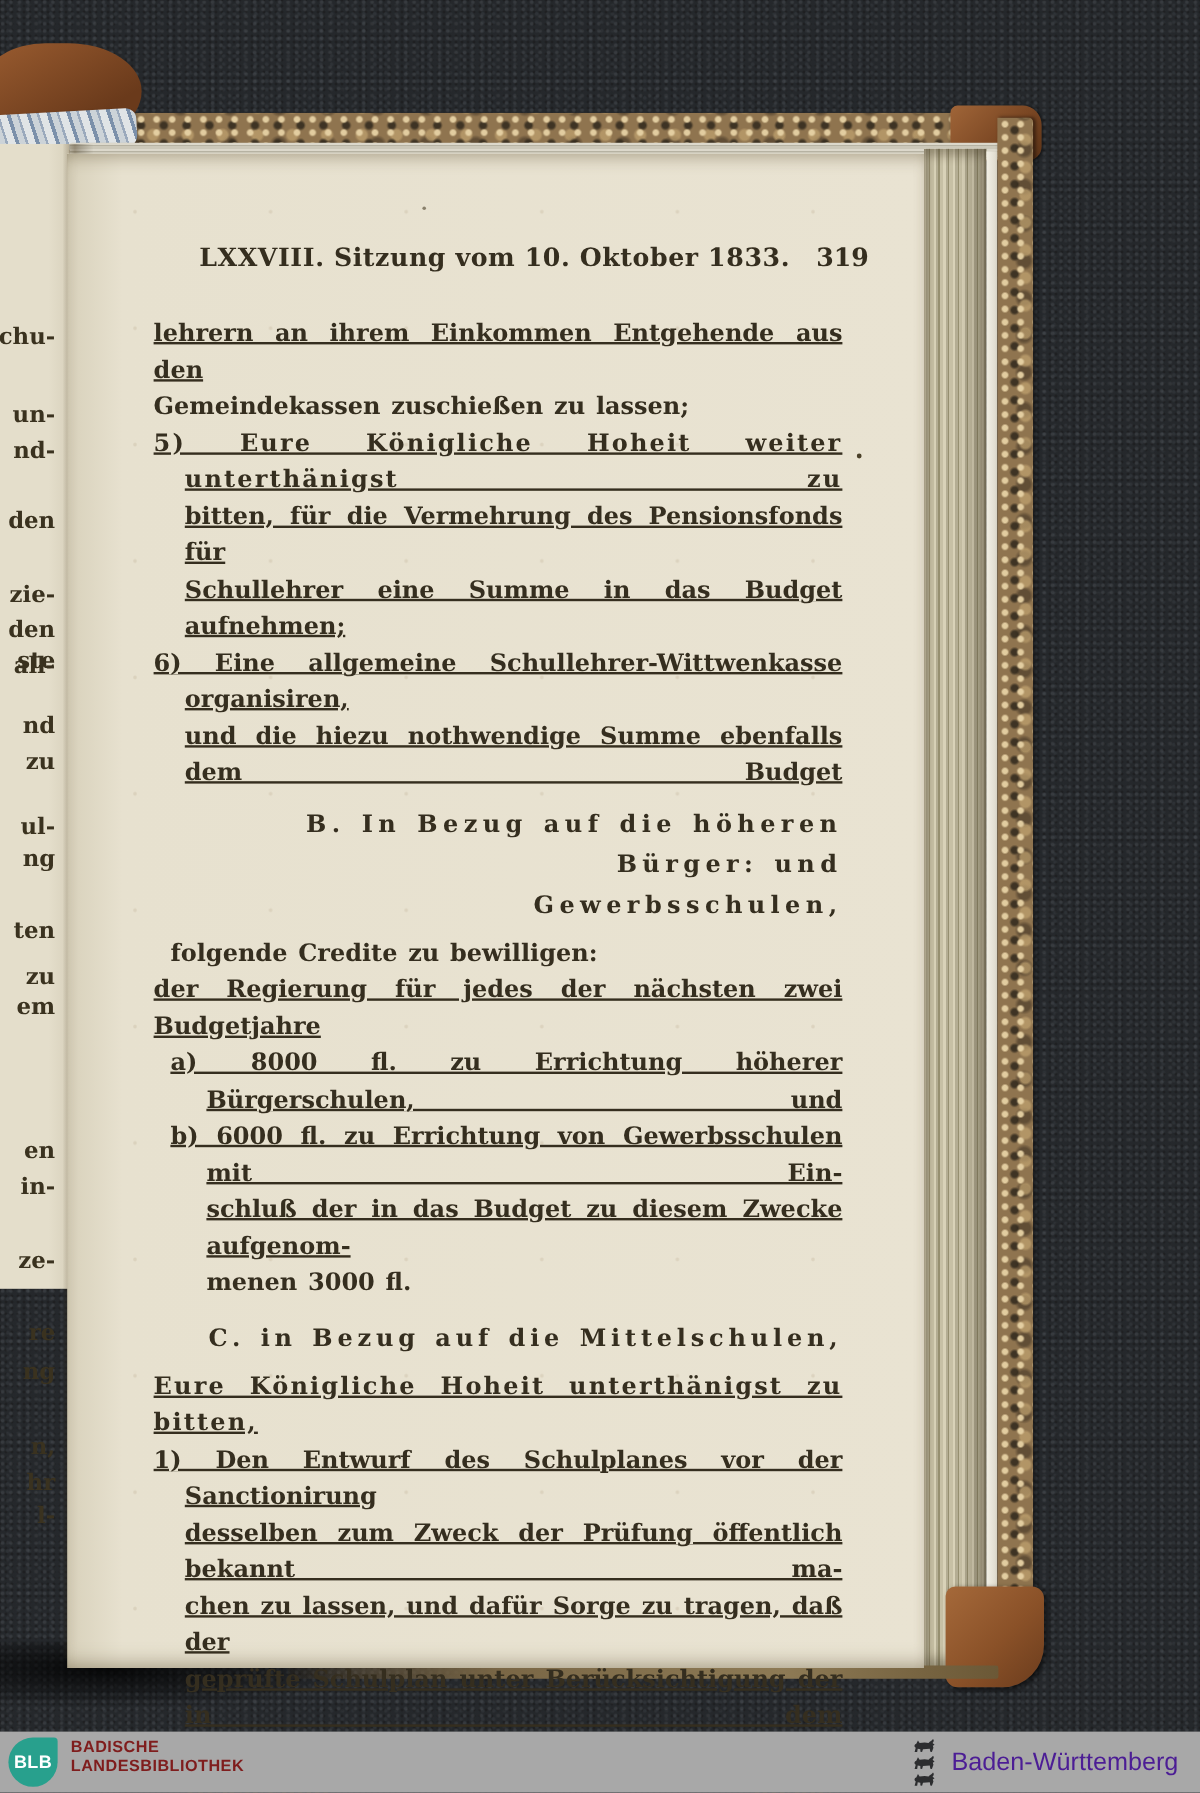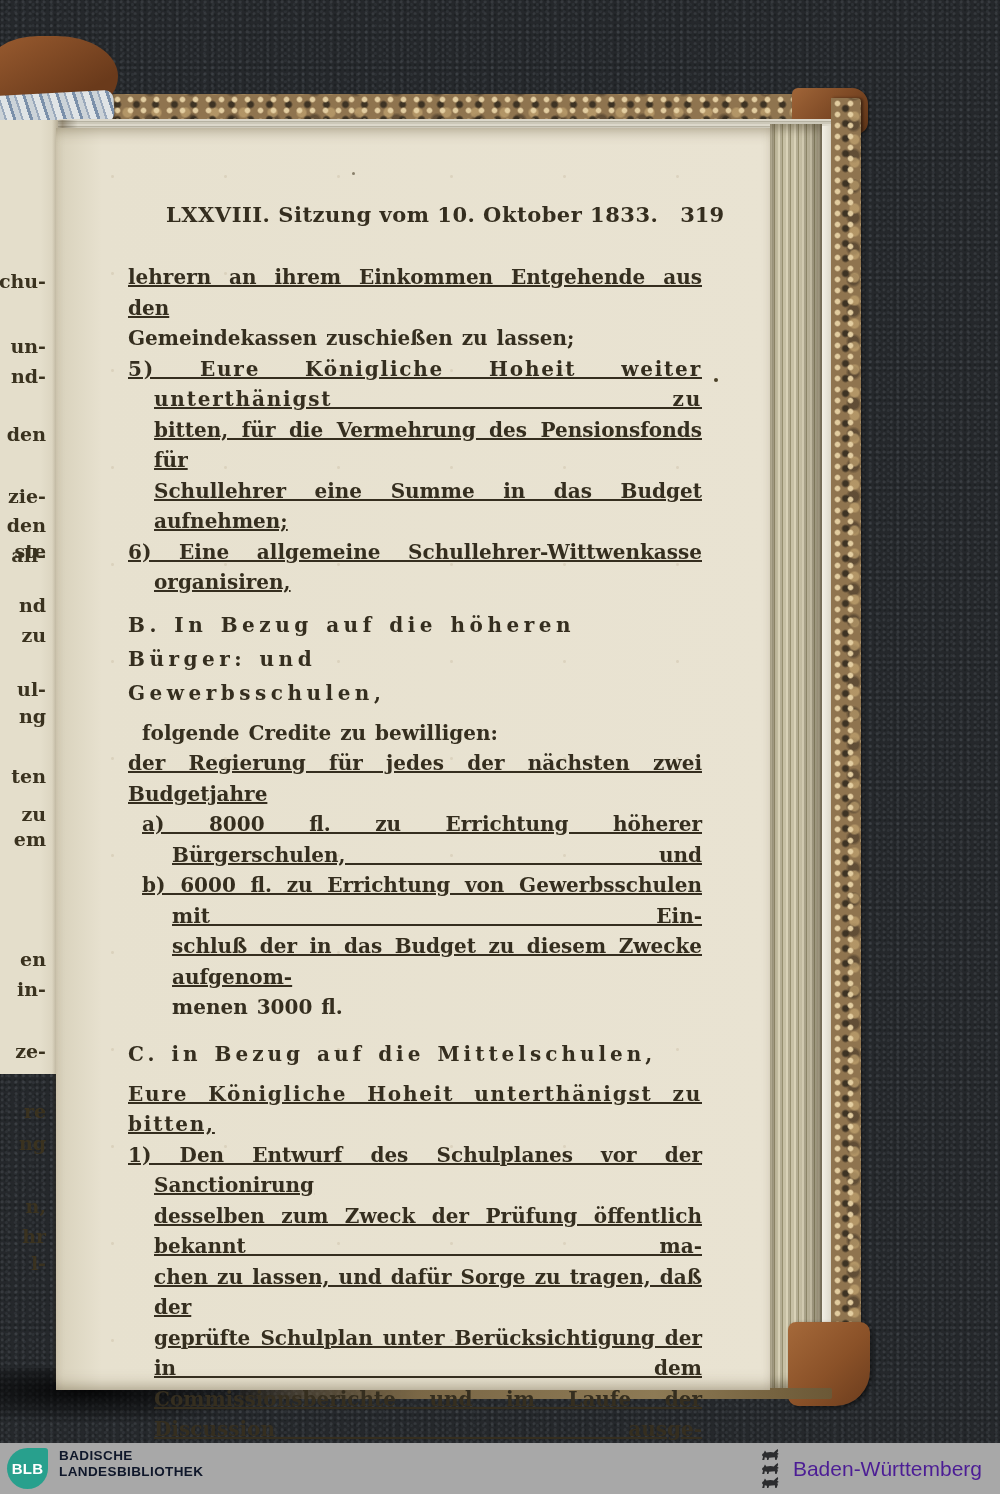--- a/index.html
+++ b/index.html
@@ -71,34 +71,34 @@
   .ph-num{position:absolute;right:46px;font-size:21px;font-weight:bold;}
   .page-body{margin:26px 40px 0 72px;width:574px;color:#352e1f;font-size:20px;font-weight:bold;line-height:30.5px;word-spacing:2px;}
   .block{margin:0;}
   .tline{text-align:left;white-space:normal;}
   .tline.just{text-align:justify;text-align-last:justify;text-decoration:underline;}
   .tline.sp{letter-spacing:1.8px;word-spacing:4px;}
   .numbered{padding-left:26px;}
   .numbered .tline:first-child{text-indent:-26px;}
   .lettered{padding-left:30px;margin-left:14px;}
   .lettered .tline:first-child{text-indent:-30px;}
-  .heading{margin:10px 0 8px;text-align:left;}
+  .heading{margin:10px 0 8px;text-align:right;}
   .heading.second{margin:14px 0 8px;}
   .hline{letter-spacing:4.5px;line-height:34px;}
   .heading.second .hline{letter-spacing:4px;}
   .para-indent .tline:first-child{text-indent:14px;}
   .mt2{margin-top:2px;}
   
   .footer{position:absolute;left:0;top:1443px;width:1000px;height:51px;background:#a8a8a8;
     font-family:"Liberation Sans","DejaVu Sans",sans-serif;display:flex;align-items:center;}
   .blb-group{display:flex;gap:11px;margin-left:7px;cursor:pointer;}
   .blb-badge{width:41px;height:41px;border-radius:50% 3px 50% 50%;background:#28a08d;
     display:flex;align-items:center;justify-content:center;}
   .blb-abbr{color:#fff;font-weight:bold;font-size:15px;letter-spacing:.3px;}
-  .blb-name{color:#0f172a;font-weight:bold;font-size:13.5px;line-height:16px;letter-spacing:.4px;}
+  .blb-name{color:#7f1d1d;font-weight:bold;font-size:13.5px;line-height:16px;letter-spacing:.4px;}
   .bw-group{display:flex;align-items:center;gap:10px;margin-left:auto;margin-right:18px;cursor:pointer;}
   .lions{display:flex;flex-direction:column;gap:1px;}
   .bw-label{color:#4c1d95;font-size:21px;}
 </style>
 </head>
 <body>
 
 <div class="stage">
 
   <div class="fabric"></div>
@@ -155,20 +155,21 @@
           <div class="tline just">lehrern an ihrem Einkommen Entgehende aus den</div>
           <div class="tline">Gemeindekassen zuschießen zu lassen;</div>
         </div>
         <div class="block numbered">
           <div class="tline just sp">5)&nbsp;Eure Königliche Hoheit weiter unterthänigst zu</div>
           <div class="tline just">bitten, für die Vermehrung des Pensionsfonds für</div>
           <div class="tline just">Schullehrer eine Summe in das Budget aufnehmen;</div>
         </div>
         <div class="block numbered">
           <div class="tline just">6)&nbsp;Eine allgemeine Schullehrer-Wittwenkasse organisiren,</div>
+          <div class="tline just">und die hiezu nothwendige Summe ebenfalls dem Budget</div>
         </div>
         <div class="block heading">
           <div class="hline">B. In Bezug auf die höheren Bürger: und</div>
           <div class="hline">Gewerbsschulen,</div>
         </div>
         <div class="block paragraph para-indent mt2">
           <div class="tline">folgende Credite zu bewilligen:</div>
           <div class="tline just">der Regierung für jedes der nächsten zwei Budgetjahre</div>
         </div>
         <div class="block lettered">

